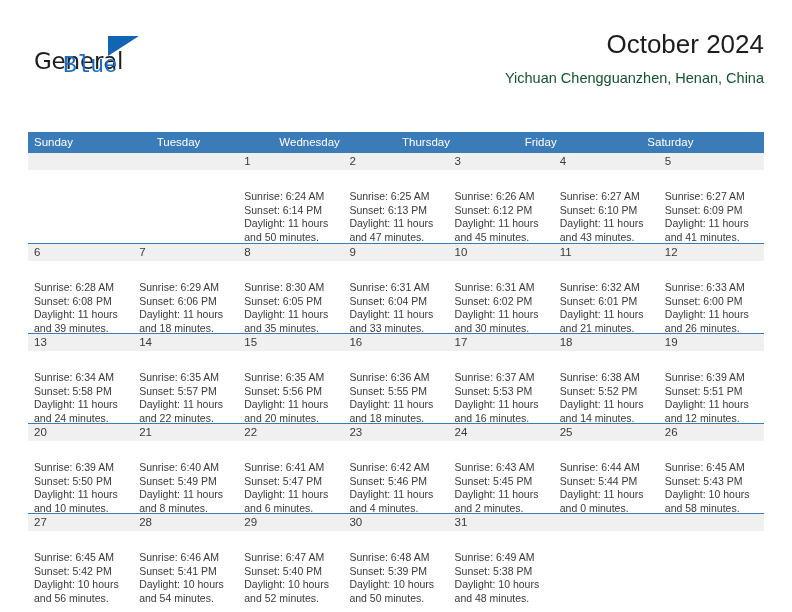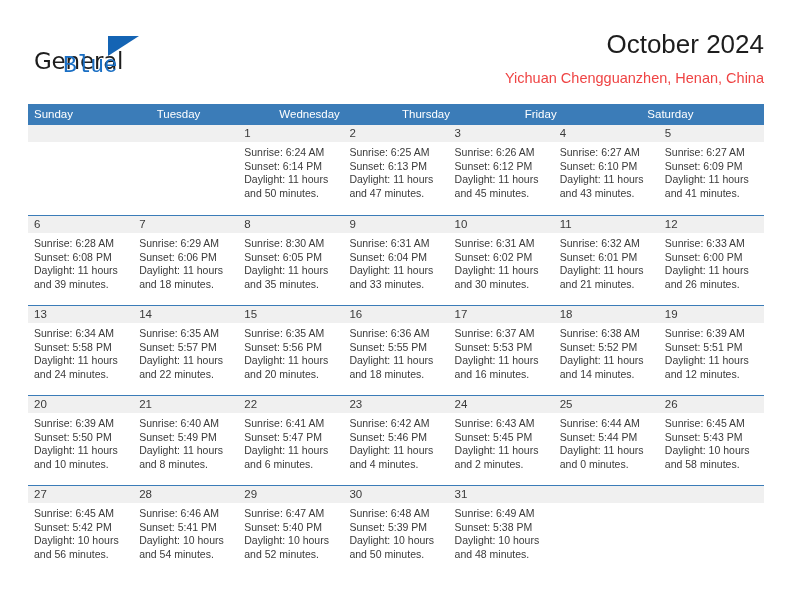--- a/index.html
+++ b/index.html
@@ -74,36 +74,37 @@
     font-size: 26px;
     font-weight: 400;
     color: #1d1d1d;
     line-height: 32px;
     font-family: Liberation Sans, sans-serif;
   }
   .cal-subtitle {
     margin-top: 9px;
     font-size: 14.5px;
     font-weight: 400;
-    color: #ef4444;
+    color: #14532d;
     line-height: 18px;
     font-family: "Liberation Sans", sans-serif;
   }
 
   
   .calendar {
     position: absolute;
     left: 28px;
     top: 104px;
     width: 736px;
   }
   .weekdays {
     display: flex;
     background: #3b7cb8;
     height: 21px;
+    margin-top: 28px;
   }
   .weekday {
     flex: 1 1 0;
     color: #ffffff;
     font-size: 11.5px;
     line-height: 21px;
     padding-left: 6px;
     font-family: "Liberation Sans", sans-serif;
     white-space: nowrap;
     overflow: hidden;
@@ -136,21 +137,21 @@
   }
   .day-num {
     position: relative;
     z-index: 2;
     font-size: 11.5px;
     line-height: 17px;
     color: #3a3a3a;
     font-family: "Liberation Sans", sans-serif;
   }
   .day-lines {
-    margin-top: 4px;
+    margin-top: 20px;
   }
   .day-line {
     font-size: 10.5px;
     line-height: 13.6px;
     color: #3a3a3a;
     white-space: nowrap;
     font-family: "Liberation Sans", sans-serif;
   }
   .day.empty .day-num { color: transparent; }
 </style>

